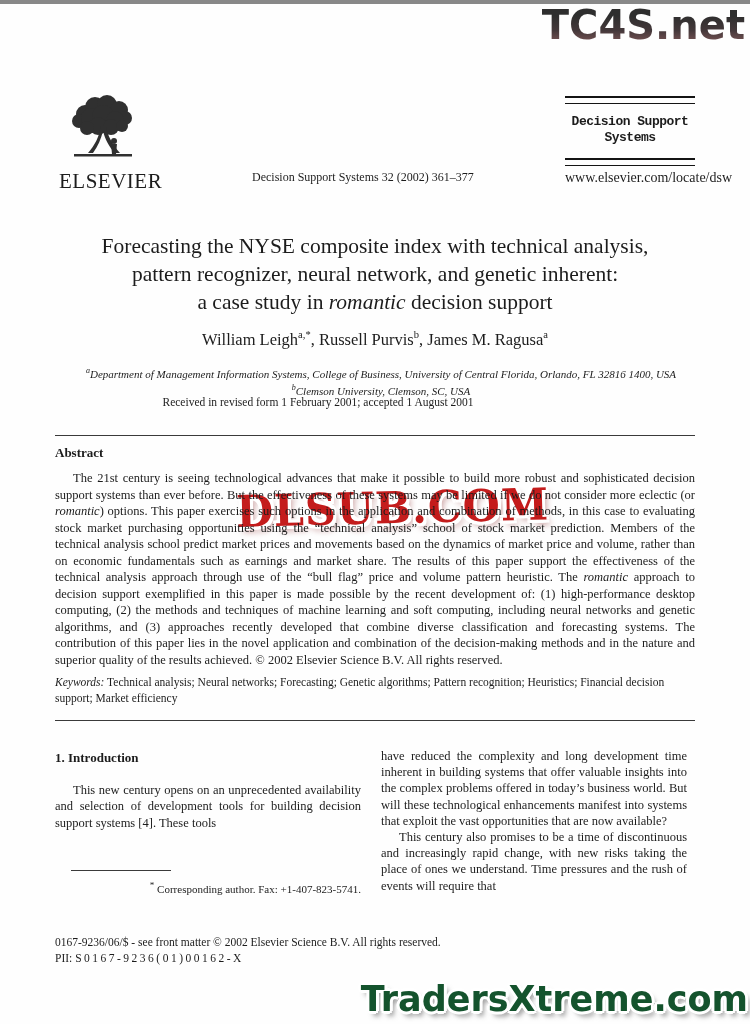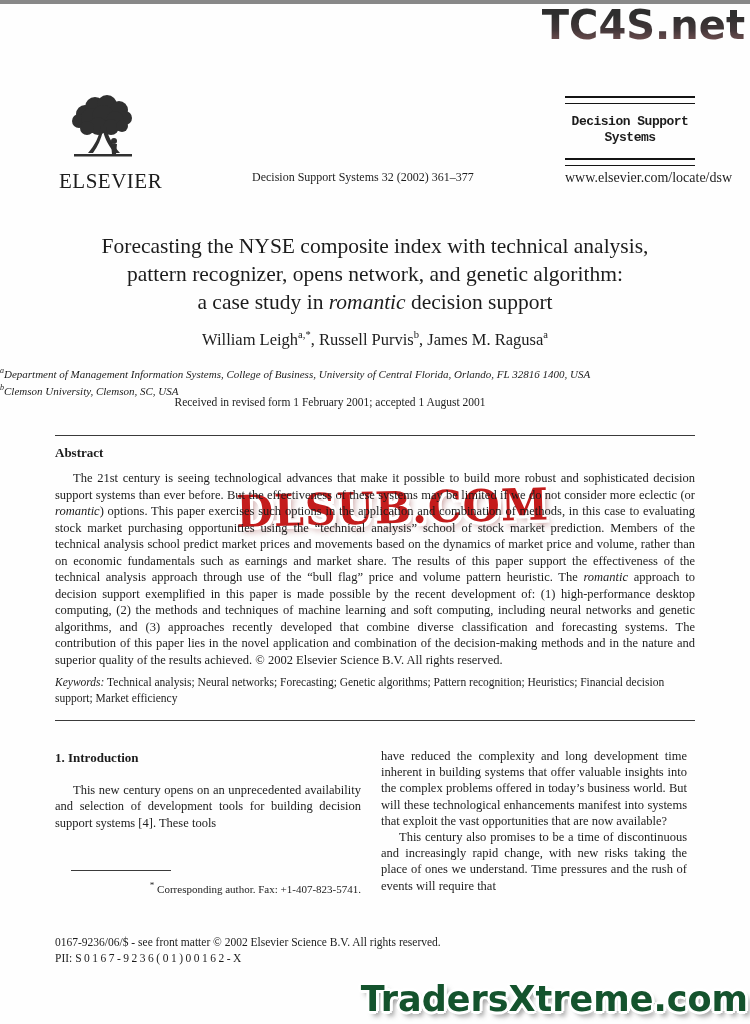--- a/index.html
+++ b/index.html
@@ -34,24 +34,24 @@
   .box-title{font-family:"Liberation Mono",monospace;font-weight:bold;font-size:13px;
              letter-spacing:-0.5px;line-height:16px;text-align:center;margin:10px 0 12px;}
   .website{font-size:14px;text-align:right;margin-top:4px;white-space:nowrap;}
 
   
   .title{position:absolute;top:228px;left:30px;width:690px;text-align:center;
          font-size:21.5px;line-height:28px;}
   .authors{position:absolute;top:325px;left:0;width:750px;text-align:center;font-size:16.5px;}
   .authors sup{font-size:10.5px;}
   .sep{white-space:pre;}
-  .affils{position:absolute;top:360px;left:0;width:674px;
-          font-style:italic;font-size:11px;line-height:14px;}
+  .affils{position:absolute;top:360px;left:0;width:674px;text-align:center;
+          font-style:italic;font-size:11px;line-height:14px;padding-left:44px;}
   .affils sup{font-size:8px;font-style:italic;}
-  .received{position:absolute;top:392px;left:12px;width:636px;text-align:center;font-size:11.5px;}
+  .received{position:absolute;top:392px;left:0;width:636px;text-align:center;font-size:11.5px;}
 
   .rule{position:absolute;left:55px;width:640px;border-top:1px solid #3a3a3a;height:0;}
   .rule1{top:431px;} .rule2{top:716px;}
 
   .abs-head{position:absolute;top:441px;left:55px;font-size:13px;font-weight:bold;}
   .abs-par{position:absolute;top:466px;left:55px;width:640px;font-size:12.5px;
            line-height:16.5px;text-align:justify;text-indent:18px;}
   .it{font-style:italic;}
   .keywords{position:absolute;top:671px;left:55px;width:640px;font-size:11.5px;
             line-height:15.5px;text-align:left;}
@@ -115,21 +115,21 @@
         <span>Decision Support</span><br>
         <span>Systems</span>
       </div>
       <div class="drule"></div>
       <div class="website">www.elsevier.com/locate/dsw</div>
     </div>
   </div>
 
   <div class="title">
     <span>Forecasting the NYSE composite index with technical analysis,</span><br>
-    <span>pattern recognizer, opens network, and genetic algorithm:</span><br>
+    <span>pattern recognizer, neural network, and genetic inherent:</span><br>
     <span>a case study in </span><span class="it">romantic</span><span> decision support</span>
   </div>
 
   <div class="authors">
     <span>William Leigh</span><sup>a,*</sup><span class="sep">, </span><span>Russell Purvis</span><sup>b</sup><span class="sep">, </span><span>James M. Ragusa</span><sup>a</sup>
   </div>
 
   <div class="affils">
     <sup>a</sup><span>Department of Management Information Systems, College of Business, University of Central Florida, Orlando, FL 32816 1400, USA</span><br>
     <sup>b</sup><span>Clemson University, Clemson, SC, USA</span>

